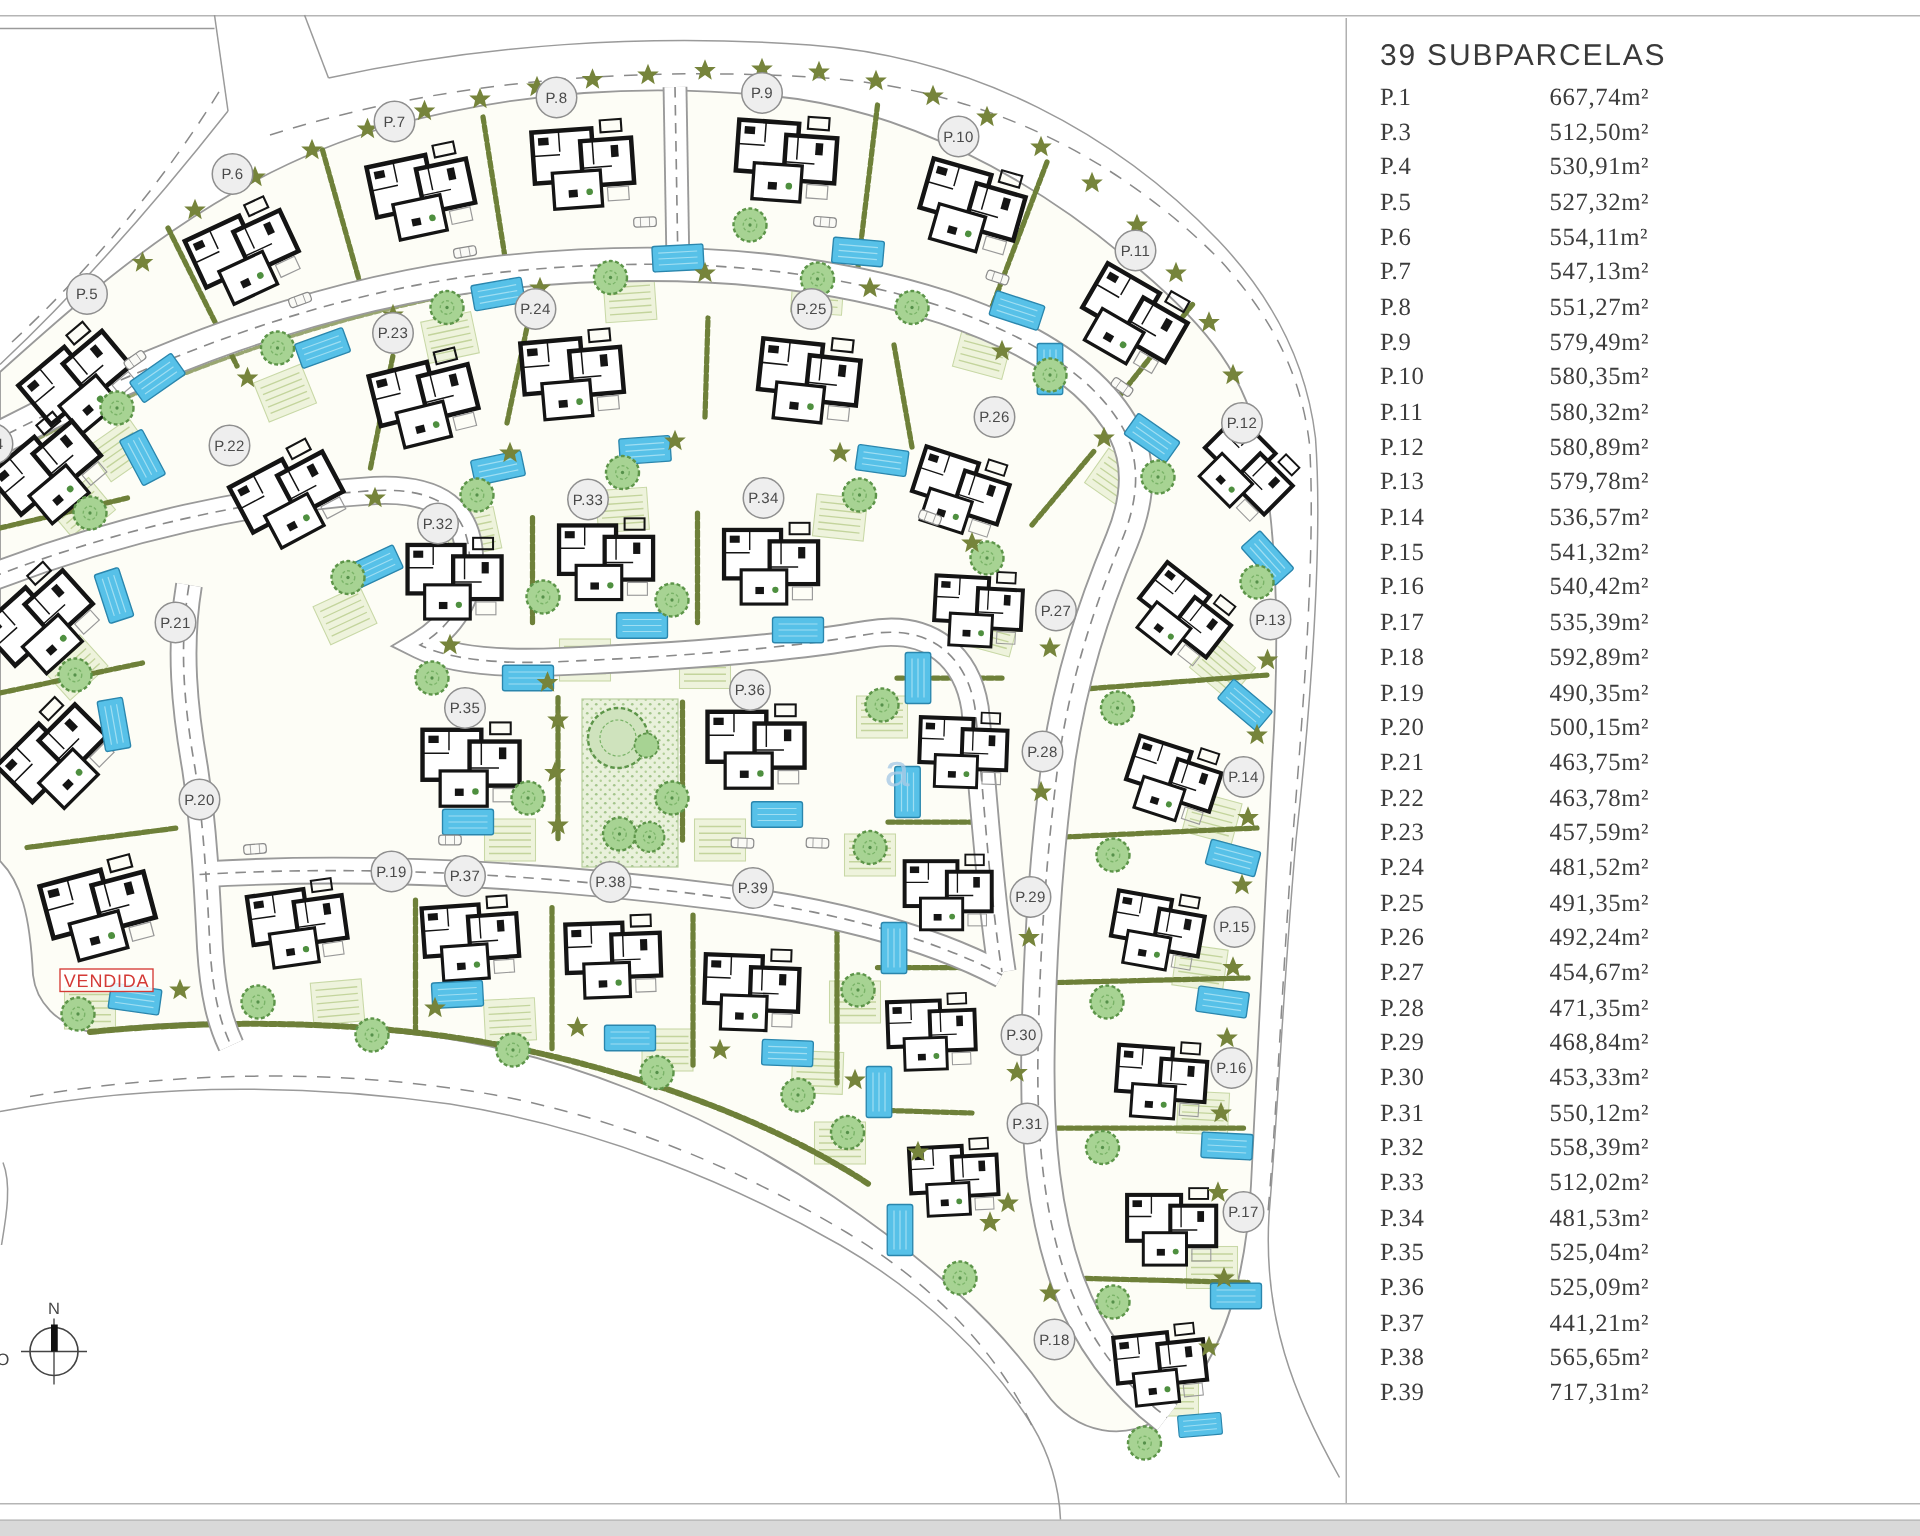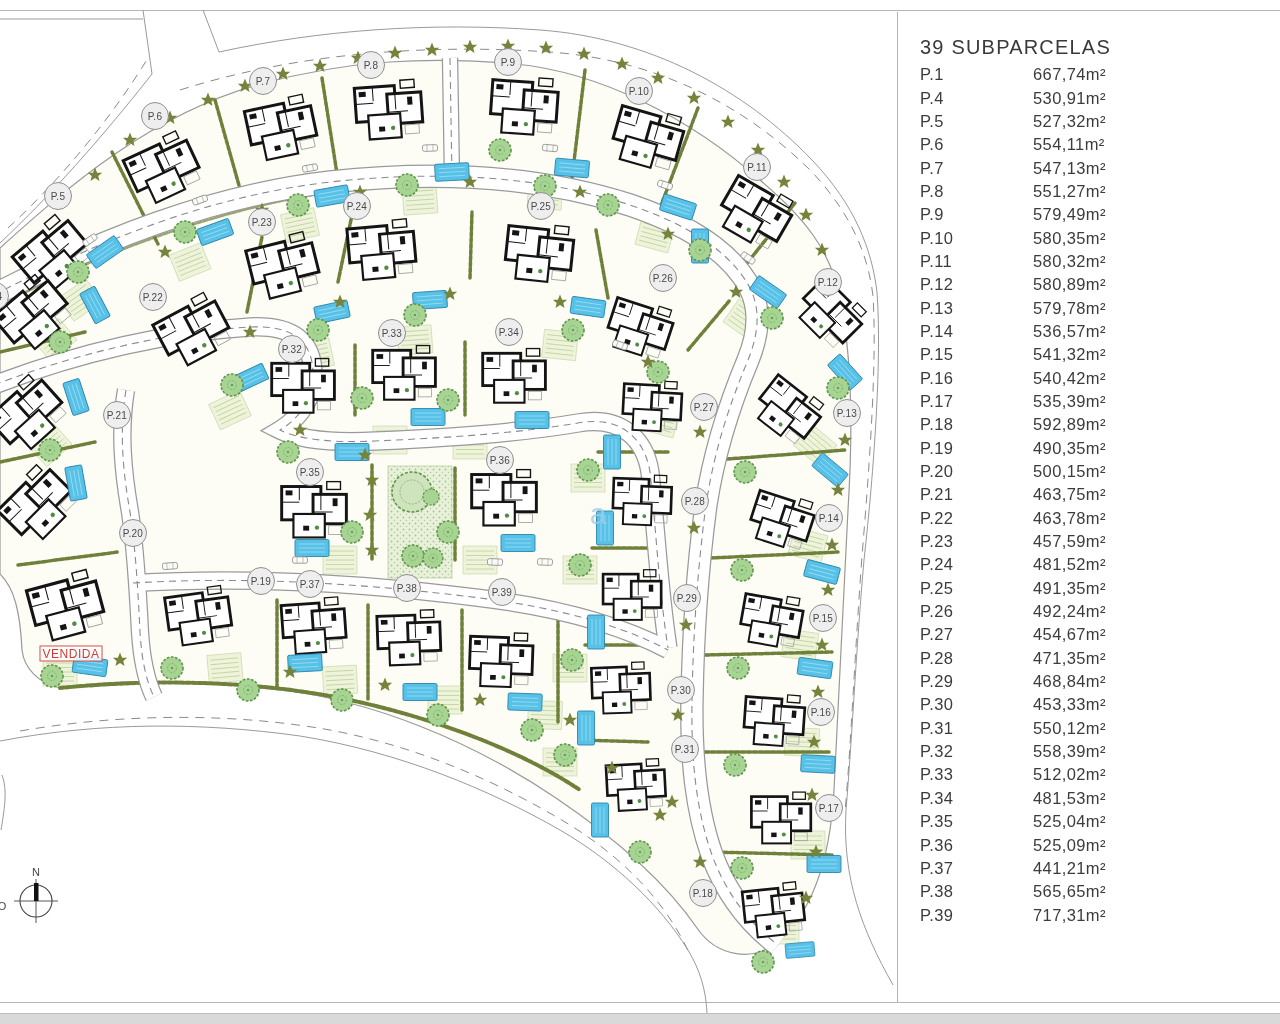--- a/index.html
+++ b/index.html
@@ -2,26 +2,26 @@
 <html><head>
 <meta charset="utf-8">
 <style>
   html,body{margin:0;padding:0;background:#ffffff;}
   #stage{position:relative;width:1280px;height:1024px;background:#fff;overflow:hidden;
          font-family:"Liberation Sans", sans-serif;}
   .hline{position:absolute;left:0;width:1280px;height:1px;background:#b5b5b5;}
   #bottomband{position:absolute;left:0;top:1013px;width:1280px;height:11px;background:#d9d9d9;border-top:1px solid #bdbdbd;}
   #vdivider{position:absolute;left:897px;top:12px;width:1px;height:990px;background:#b0b0b0;}
   #plansvg{position:absolute;left:0;top:0;}
-  #panel{position:absolute;left:898px;top:20px;width:380px;height:992px;padding:16px 0 0 22px;box-sizing:border-box;color:#3f3f3f;}
+  #panel{position:absolute;left:898px;top:10px;width:380px;height:992px;padding:16px 0 0 22px;box-sizing:border-box;color:#3f3f3f;}
   #panel .title{font-size:20px;letter-spacing:1.2px;color:#3a3a3a;font-weight:400;}
   #panel .cols{display:flex;margin-top:7px;font-size:14.5px;color:#4f4f4f;letter-spacing:.4px;}
   #panel .cols .cp{width:113px;}
   #rows{margin-top:4px;}
-  .prow{display:flex;height:23.35px;align-items:center;font-size:16.5px;letter-spacing:.4px;color:#3c3c3c;}
+  .prow{display:flex;height:23.35px;align-items:center;font-size:16.5px;letter-spacing:.4px;color:#3c3c3c;font-family:Liberation Serif, serif;}
   .prow .p{width:113px;}
 </style>
 </head>
 <body>
 
 <div id="stage">
 
   <div class="hline" style="top:10px"></div>
   <div class="hline" style="top:1002px"></div>
   <div id="bottomband"></div>
@@ -559,20 +559,24 @@
   </svg>
 
   <div id="panel">
     <div class="title">39 SUBPARCELAS</div>
     <div id="rows">
         <div class="prow">
           <span class="p">P.1</span>
           <span class="s">667,74m²</span>
         </div>
         <div class="prow">
+          <span class="p">P.3</span>
+          <span class="s">512,50m²</span>
+        </div>
+        <div class="prow">
           <span class="p">P.4</span>
           <span class="s">530,91m²</span>
         </div>
         <div class="prow">
           <span class="p">P.5</span>
           <span class="s">527,32m²</span>
         </div>
         <div class="prow">
           <span class="p">P.6</span>
           <span class="s">554,11m²</span>

